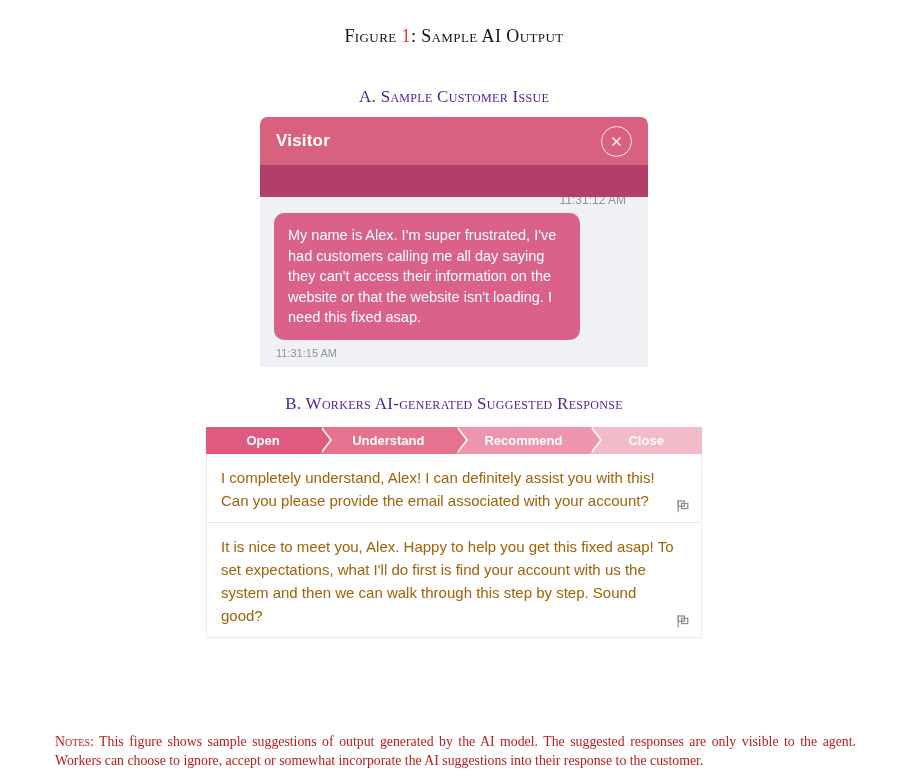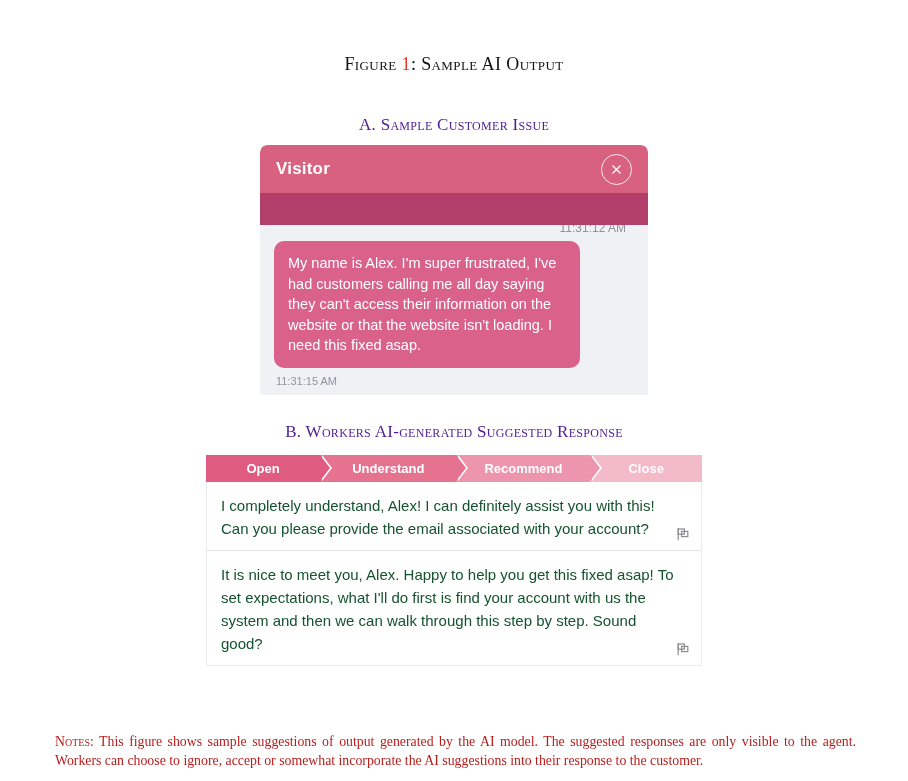--- a/index.html
+++ b/index.html
@@ -3,21 +3,21 @@
 <meta charset="utf-8">
 <style>
   html,body{margin:0;padding:0;}
   body{
     width:908px;height:781px;background:#ffffff;overflow:hidden;
     font-family:"Liberation Serif","DejaVu Serif",serif;
     position:relative;
   }
   
   .fig-title{
-    margin-top:54px;text-align:center;font-size:18px;color:#131313;
+    margin-top:26px;text-align:center;font-size:18px;color:#131313;
     font-variant:small-caps;letter-spacing:.4px;
   }
   .fig-number{color:#e8332a;}
   .panel-heading{
     text-align:center;font-size:17px;color:#4c1d95;
     font-variant:small-caps;letter-spacing:.3px;
   }
   .panel-a-heading{margin-top:40px;}
   .panel-b-heading{margin-top:27px;}
 
@@ -68,21 +68,21 @@
     content:'';position:absolute;right:-10px;top:0;width:0;height:0;
     border-top:13.5px solid transparent;border-bottom:13.5px solid transparent;
     border-left:10px solid var(--c);
   }
   .suggestions{border:1px solid #ececf0;border-top:none;background:#fff;}
   .suggestion-card{
     position:relative;padding:12px 14px 10px;border-bottom:1px solid #e4e4e9;
   }
   .suggestion-card:last-child{border-bottom:none;}
   .suggestion-text{
-    font-size:15px;color:#14532d;line-height:23px;padding-right:6px;
+    font-size:15px;color:#a16207;line-height:23px;padding-right:6px;
   }
   .flag-btn{
     position:absolute;right:10px;bottom:8px;width:16px;height:16px;cursor:default;
   }
   .flag-btn svg{display:block;}
 
   
   .notes{
     position:absolute;left:55px;top:733px;width:801px;
     font-size:13.8px;line-height:1.36;color:#b91c1c;text-align:justify;

